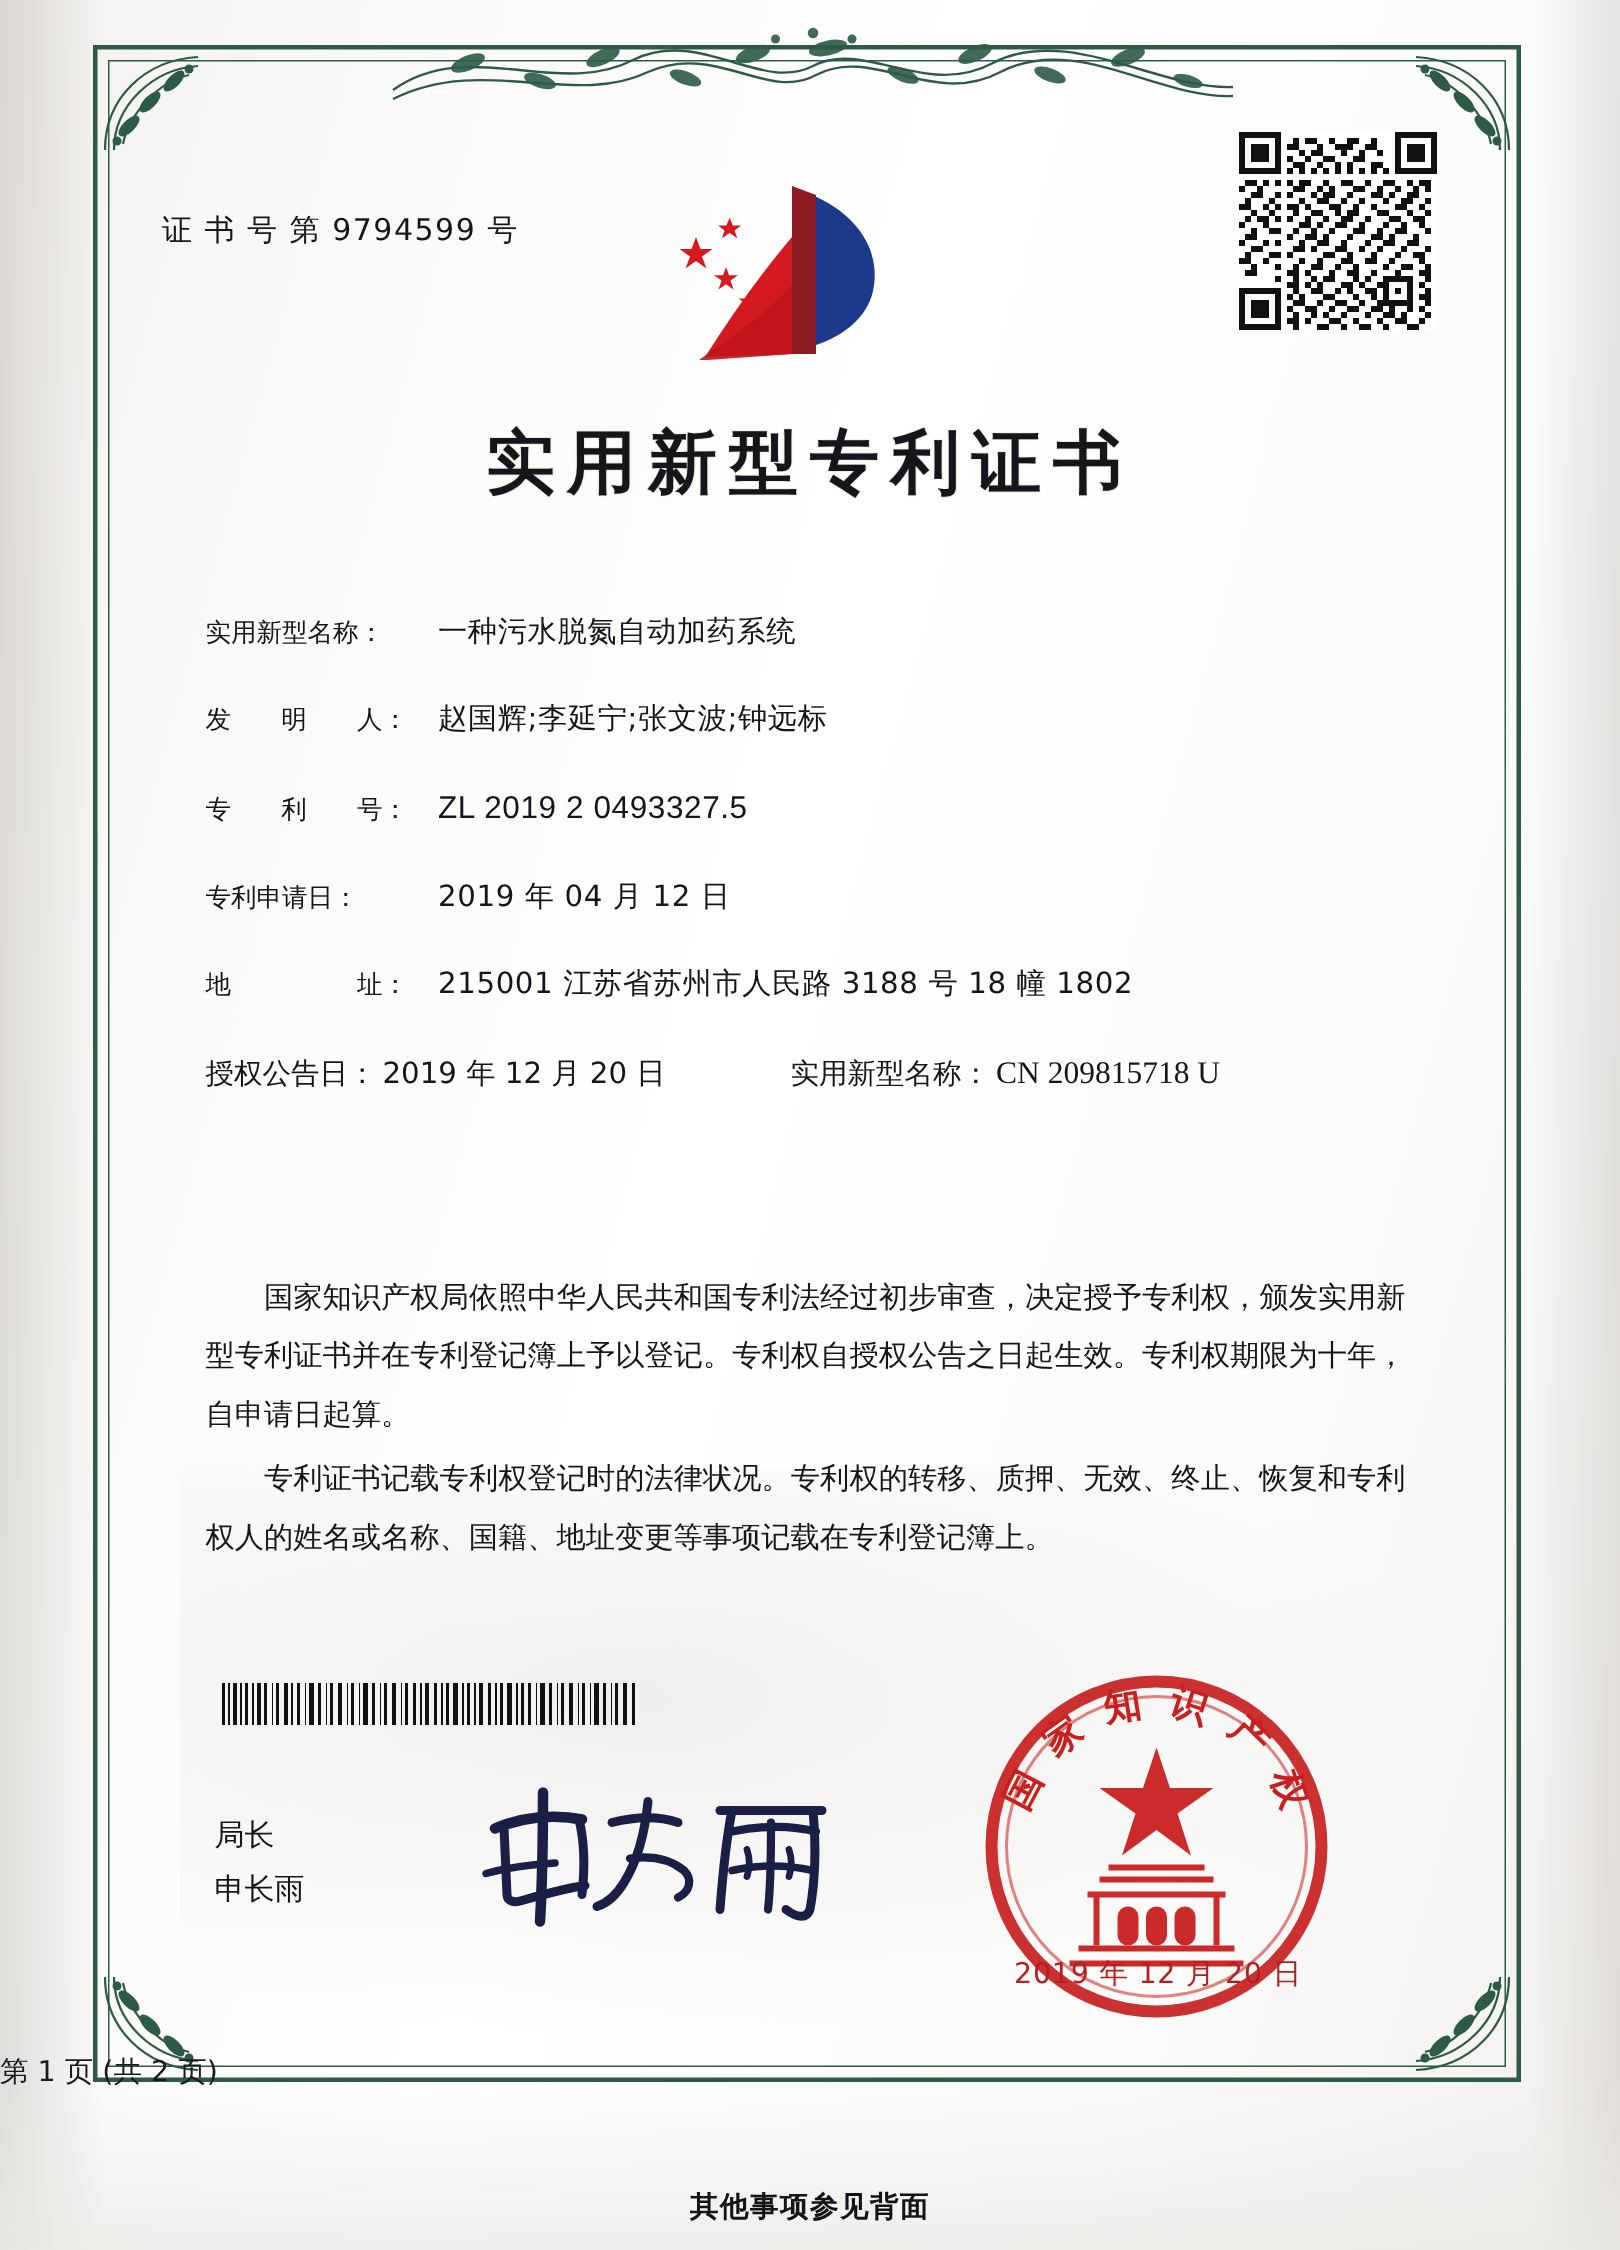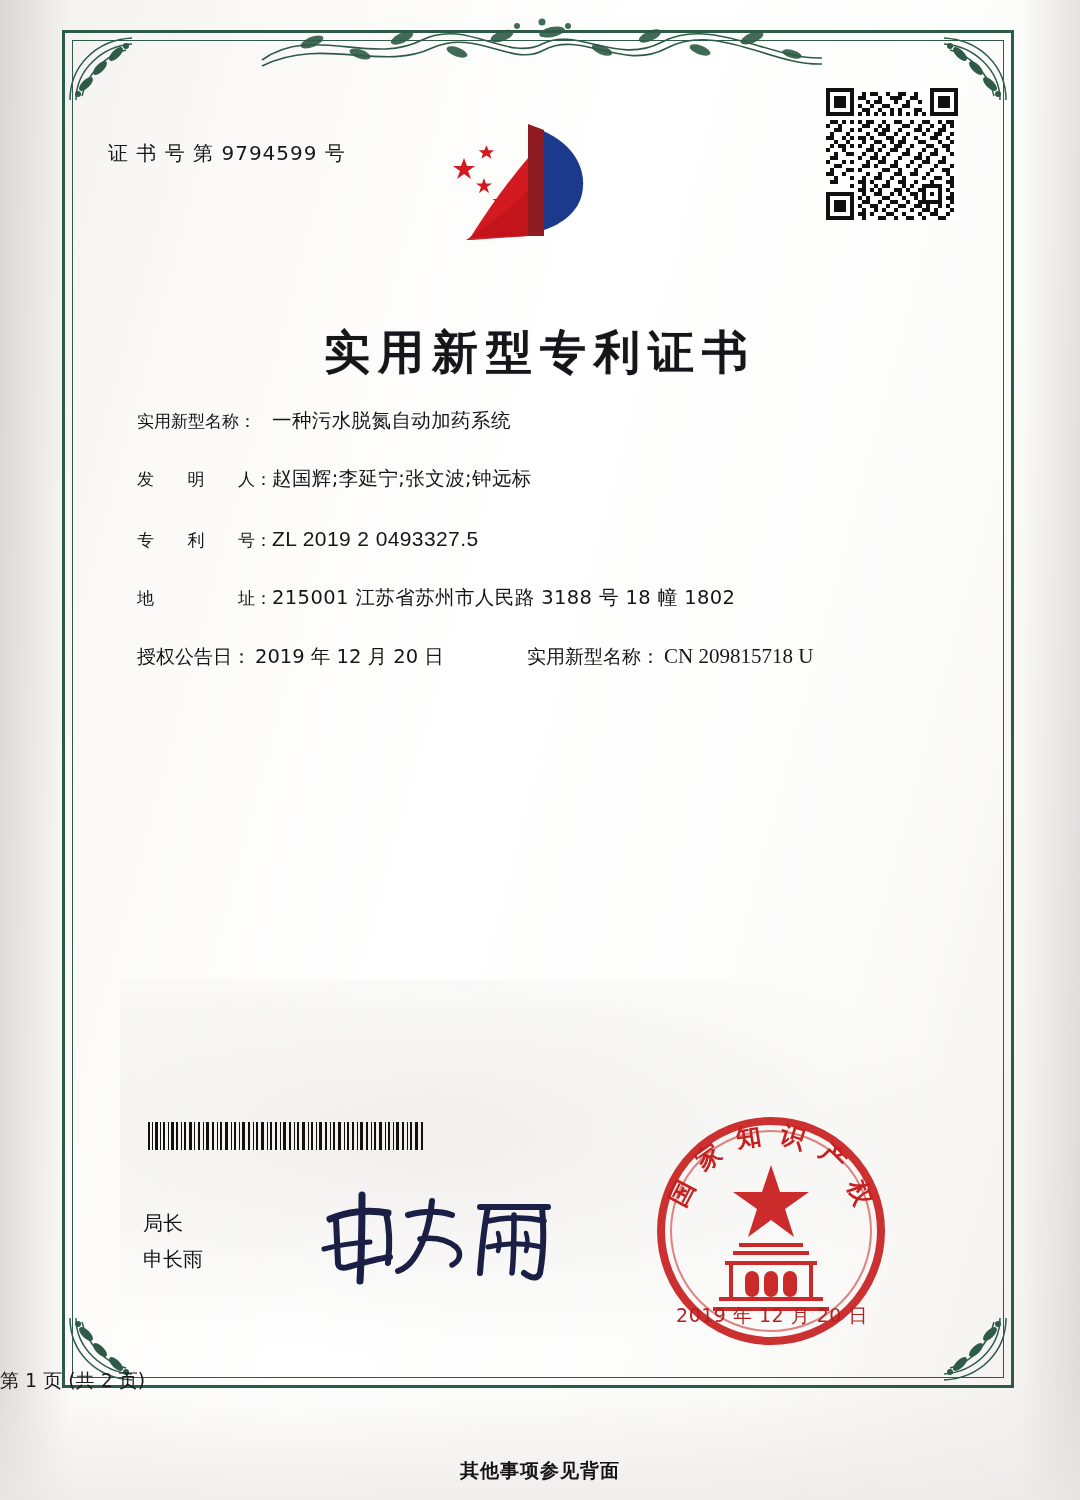--- a/index.html
+++ b/index.html
@@ -100,21 +100,20 @@
     position: absolute;
     left: 0; top: 278px;
     width: 1080px;
     text-align: center;
     font-family: "DejaVu Sans", sans-serif;
     font-weight: bold;
     font-size: 46px;
     letter-spacing: 8px;
     color: #15151a;
     text-shadow: 0 0 1px rgba(0,0,0,0.35);
-    margin-top: 44px;
   }
 
   
   #fields {
     position: absolute;
     left: 137px; top: 408px;
     width: 820px;
     font-size: 20.5px;
     color: #16161a;
   }
@@ -133,20 +132,21 @@
     white-space: nowrap;
   }
   .field-label.spread {
     display: flex;
     justify-content: space-between;
   }
   .field-value {
     font-family: "DejaVu Sans", sans-serif;
     font-size: 19.5px;
     letter-spacing: 0.4px;
+    margin-left: 20px;
   }
   .field-value.serifnum {
     font-family: Liberation Sans, sans-serif;
     font-size: 21px;
     text-align: center;
   }
 
   
   .pub-row {
     display: flex;
@@ -662,20 +662,24 @@
 
     <div class="field-row">
       <div class="field-label spread">
         <span>专</span>
         <span>利</span>
         <span>号：</span>
       </div>
       <div class="field-value serifnum">ZL 2019 2 0493327.5</div>
     </div>
 
+    <div class="field-row">
+      <div class="field-label">专利申请日：</div>
+      <div class="field-value">2019 年 04 月 12 日</div>
+    </div>
 
 
     <div class="field-row">
       <div class="field-label spread">
         <span>地</span>
         <span>址：</span>
       </div>
       <div class="field-value">215001 江苏省苏州市人民路 3188 号 18 幢 1802</div>
     </div>
 
@@ -684,20 +688,24 @@
         <span class="pub-label">授权公告日：</span>
         <span class="pub-value">2019 年 12 月 20 日</span>
       </div>
       <div class="pub-right">
         <span class="pub-label">实用新型名称：</span>
         <span class="pub-value serifnum">CN 209815718 U</span>
       </div>
     </div>
   </div>
 
+  <div id="body-text">
+    <p>国家知识产权局依照中华人民共和国专利法经过初步审查，决定授予专利权，颁发实用新型专利证书并在专利登记簿上予以登记。专利权自授权公告之日起生效。专利权期限为十年，自申请日起算。</p>
+    <p>专利证书记载专利权登记时的法律状况。专利权的转移、质押、无效、终止、恢复和专利权人的姓名或名称、国籍、地址变更等事项记载在专利登记簿上。</p>
+  </div>
 
   <div id="barcode">
     <svg viewBox="0 0 278 28" shape-rendering="crispEdges">
       <rect width="278" height="28" fill="#ffffff" opacity="0"></rect>
       <g fill="#111111">
         <rect x="0" y="0" width="2" height="28"></rect>
           <rect x="4" y="0" width="1" height="28"></rect>
         <rect x="7" y="0" width="3" height="28"></rect>
           <rect x="12" y="0" width="1" height="28"></rect>
         <rect x="15" y="0" width="2" height="28"></rect>

